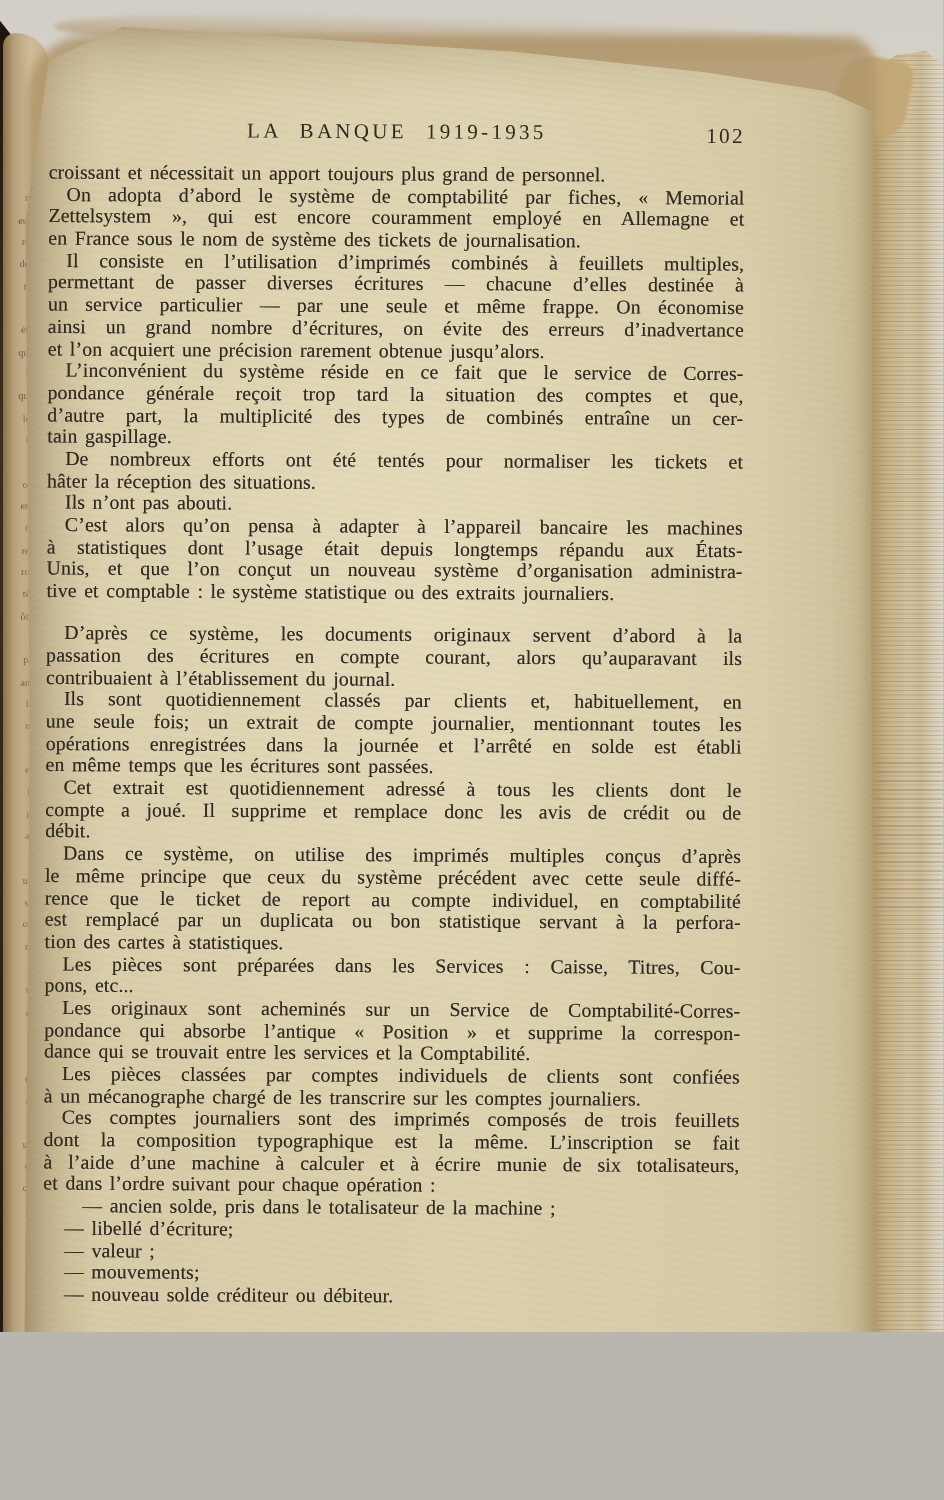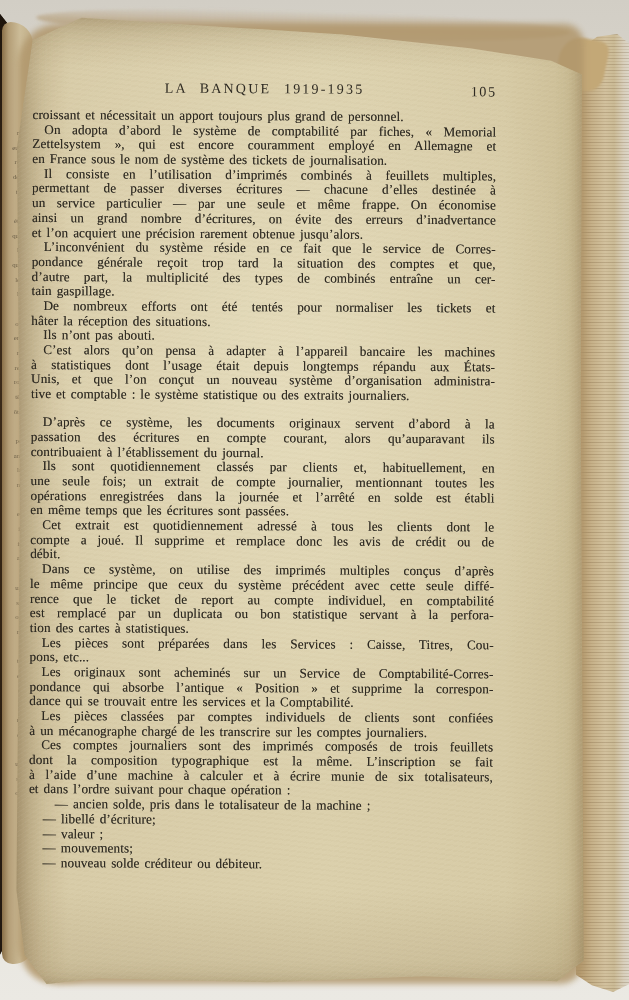--- a/index.html
+++ b/index.html
@@ -1,16 +1,16 @@
 <!DOCTYPE html>
 <html><head>
 <meta charset="utf-8">
 <style>
   html,body{margin:0;padding:0;background:#b9b6af;}
-  .scene{position:relative;width:629px;height:1000px;overflow:hidden;
+  .scene{position:relative;width:629px;height:888px;overflow:hidden;
          font-family:"Liberation Serif","DejaVu Serif",serif;}
   
   .bg{position:absolute;inset:0;
       background:linear-gradient(180deg,#d2cec5 0%,#d8d4cb 10%,#dedacf 35%,#e5e2da 75%,#ebe9e3 100%);}
   
   .spine{position:absolute;left:0;top:14px;width:12px;height:950px;z-index:1;
          background:linear-gradient(180deg,#1d140c,#402e1c 28%,#38271574 60%,#342414 61%,#201710);
          background-color:#2f2114;
          clip-path:polygon(0 0,100% 1.6%,74% 97.2%,0 99%);}
   
@@ -140,21 +140,21 @@
   <div class="stack"></div>
   <div class="foldtr"></div>
   <div class="cornerbl"></div>
   <div class="deckle"></div>
   <div class="pageunder"></div>
 
   <div class="page">
     <div class="content">
       <div class="runhead">
         <span class="runtitle">LA BANQUE 1919-1935</span>
-        <span class="pagenum">105</span>
+        <span class="pagenum">102</span>
       </div>
       <div class="bodytext">
           <div class="para opening">
             <div class="line last">croissant et nécessitait un apport toujours plus grand de personnel.</div>
           </div>
           <div class="para normal">
             <div class="line">On adopta d’abord le système de comptabilité par fiches, « Memorial</div>
             <div class="line">Zettelsystem », qui est encore couramment employé en Allemagne et</div>
             <div class="line last">en France sous le nom de système des tickets de journalisation.</div>
           </div>

